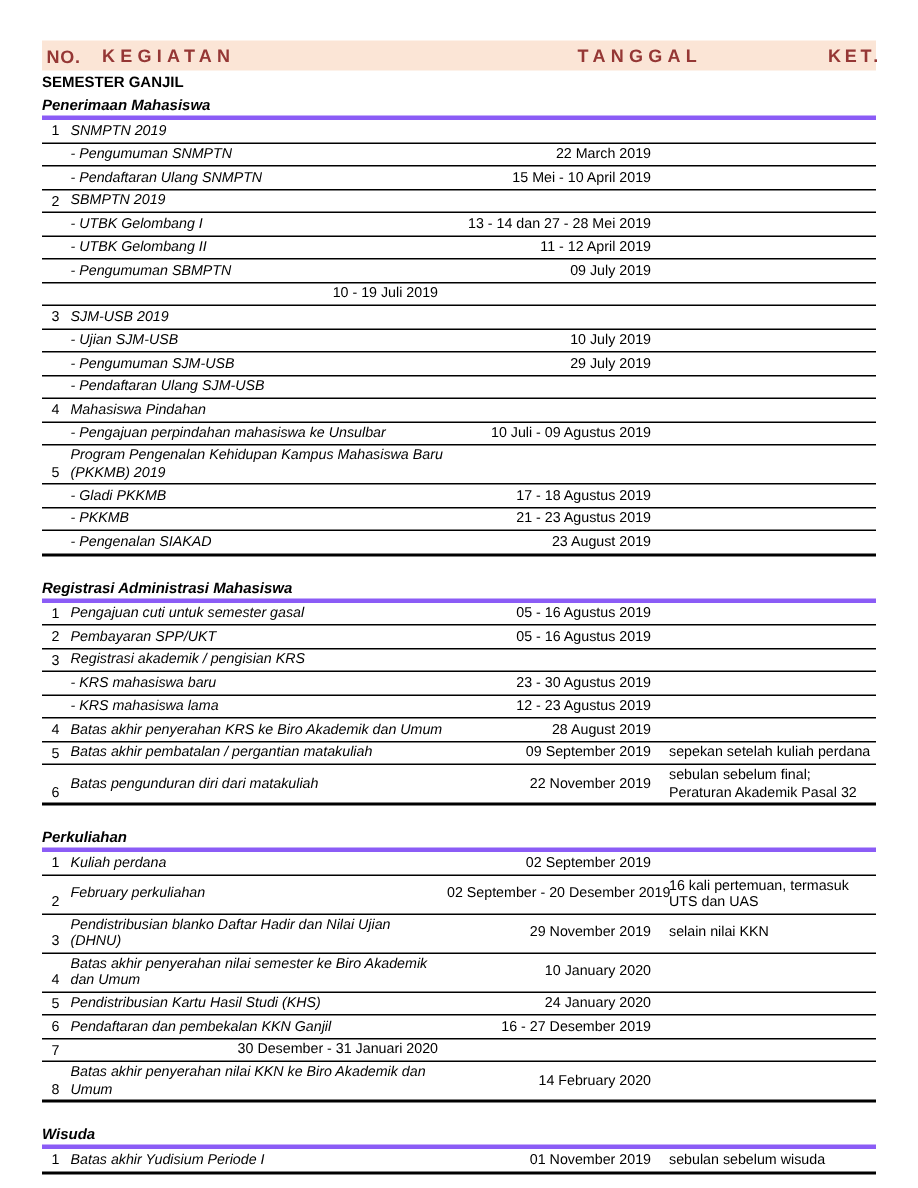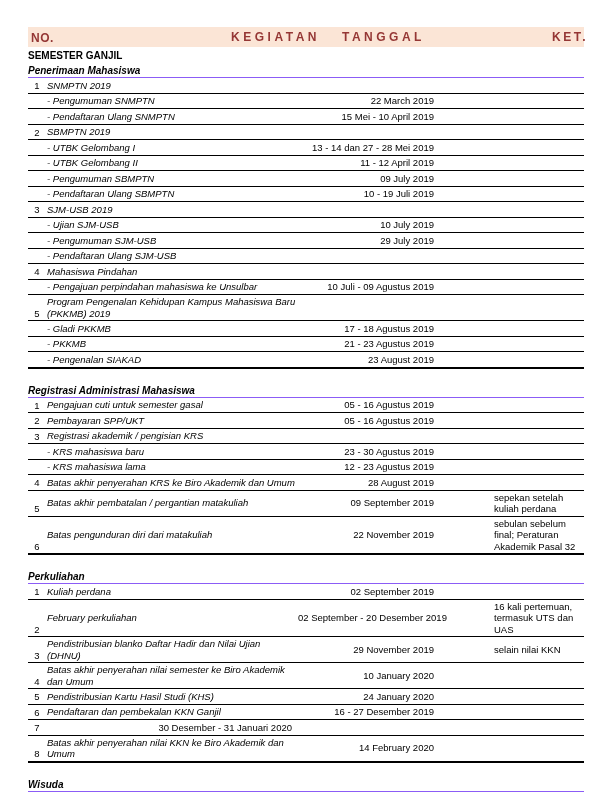--- a/index.html
+++ b/index.html
@@ -3,34 +3,34 @@
 <meta charset="utf-8">
 <style>
   html,body{margin:0;padding:0;background:#ffffff;}
   body{font-family:"Liberation Sans", sans-serif; color:#000;}
   .page{position:relative;width:612px;height:792px;box-sizing:border-box;
         padding:27px 28px 0 28px;background:#fff;overflow:hidden;}
   .grid4{display:grid;grid-template-columns:18px 252px 142px 144px;}
   .header-bar{background:#FBE5D6;height:20px;align-items:center;
               color:#953735;font-weight:bold;font-size:12px;gap:22px;}
   .h-no{align-self:end;padding:0 0 2px 3px;letter-spacing:0.5px;}
-  .h-keg{text-align:right;letter-spacing:3.5px;}
-  .h-tgl{text-align:left;letter-spacing:3.5px;padding-right:16px;}
+  .h-keg{text-align:left;letter-spacing:3.5px;}
+  .h-tgl{text-align:right;letter-spacing:3.5px;padding-right:16px;}
   .h-ket{text-align:center;letter-spacing:2.5px;padding-right:16px;}
   .semester-title{font-weight:bold;font-size:10px;padding:3px 0 2px 0;}
   .section + .section{margin-top:14px;}
   .section-title{font-weight:bold;font-style:italic;font-size:10px;
-                 border-bottom:1px solid #8b5cf6;padding:2px 0 1px 0;}
+                 border-bottom:3px solid #8b5cf6;padding:2px 0 1px 0;}
   .row{border-bottom:1px solid #000;align-items:center;min-height:12.5px;
        padding:1px 0;font-size:9.5px;line-height:11.5px;}
   .section .row:last-child{border-bottom-width:2px;}
   .c-no{align-self:end;text-align:center;padding-bottom:0;}
   .c-keg{padding:0 2px 0 1px;font-style:italic;}
   .c-tgl{text-align:right;white-space:nowrap;padding-right:6px;}
-  .c-ket{padding-left:6px;margin-left:48px;}
+  .c-ket{padding-left:6px;}
 </style>
 </head>
 <body>
 
 <div class="page">
 
   <div class="header-bar grid4">
     <div class="h-no">NO.</div>
     <div class="h-keg">KEGIATAN</div>
     <div class="h-tgl">TANGGAL</div>
@@ -79,21 +79,20 @@
           <div class="c-ket"></div>
         </div>
         <div class="row grid4">
           <div class="c-no"></div>
           <div class="c-keg">- Pengumuman SBMPTN</div>
           <div class="c-tgl">09 July 2019</div>
           <div class="c-ket"></div>
         </div>
         <div class="row grid4">
           <div class="c-no"></div>
-          <div class="c-keg">- Pendaftaran Ulang SBMPTN</div>
           <div class="c-tgl">10 - 19 Juli 2019</div>
           <div class="c-ket"></div>
         </div>
         <div class="row grid4">
           <div class="c-no">3</div>
           <div class="c-keg">SJM-USB 2019</div>
           <div class="c-tgl"></div>
           <div class="c-ket"></div>
         </div>
         <div class="row grid4">

